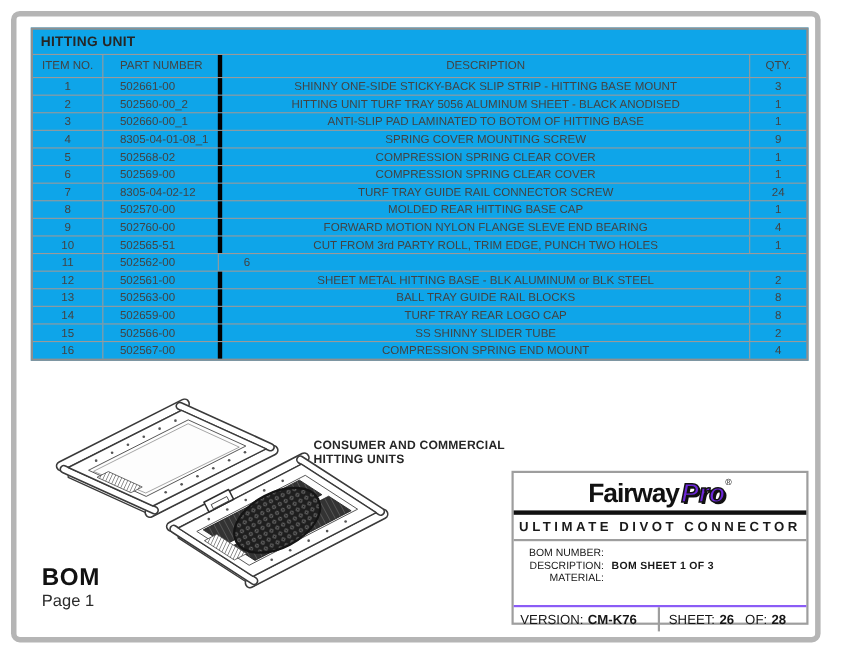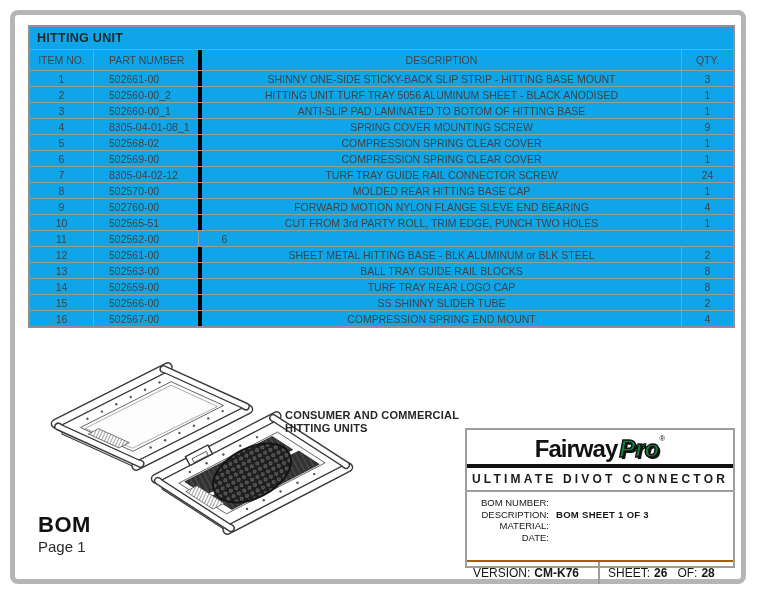--- a/index.html
+++ b/index.html
@@ -18,39 +18,39 @@
         justify-content:center;white-space:nowrap;overflow:hidden;color:#434343;}
   .col-item{flex:0 0 63px;}
   .col-part{flex:0 0 105px;border-left:1px solid #9a9a9a;justify-content:flex-start;padding-left:15px;}
   .col-desc{flex:1;border-left:4px solid #000000;}
   .col-qty{flex:0 0 52px;border-left:1px solid #9a9a9a;}
   .hdr .cell{height:20px;}
   .data-row .cell{height:15px;}
 
   
   .iso-drawing{position:absolute;left:48px;top:362px;width:322px;height:212px;}
-  .caption{position:absolute;left:285px;top:409px;font-size:11px;font-weight:bold;
+  .caption{position:absolute;left:285px;top:399px;font-size:11px;font-weight:bold;
            color:#262626;line-height:13px;letter-spacing:.2px;}
   .bom-label{position:absolute;left:38px;top:512px;}
   .bom-label .big{font-size:22px;font-weight:bold;color:#111;line-height:25px;letter-spacing:.5px;}
   .bom-label .pg{font-size:15px;color:#2b2b2b;line-height:19px;}
 
   
   .title-block{position:absolute;left:465px;top:428px;width:270px;height:140px;
                border:2px solid #9e9e9e;box-sizing:border-box;background:#fff;color:#161616;}
   .tb-logo{height:30px;display:flex;align-items:flex-end;justify-content:center;padding-top:2px;}
   .logo-fairway{font-size:24px;font-weight:bold;color:#111;
                 letter-spacing:-1px;line-height:26px;}
-  .logo-pro{font-size:24px;font-weight:bold;font-style:italic;color:#15803d;line-height:26px;
+  .logo-pro{font-size:24px;font-weight:bold;font-style:italic;color:#6d28d9;line-height:26px;
             -webkit-text-stroke:1.4px #111;text-shadow:2px 2px 0 #111;margin-left:2px;}
   .logo-reg{font-size:8px;color:#111;align-self:flex-start;margin-top:2px;font-style:normal;}
   .tb-bar{height:4px;background:#111;margin-top:2px;}
   .tb-subtitle{height:24px;line-height:22px;text-align:center;font-size:12px;font-weight:bold;
                letter-spacing:3.2px;color:#1a1a1a;border-bottom:2px solid #9e9e9e;box-sizing:border-box;}
-  .tb-fields{height:70px;border-bottom:2px solid #a16207;box-sizing:border-box;padding-top:5px;}
+  .tb-fields{height:60px;border-bottom:2px solid #8b5cf6;box-sizing:border-box;padding-top:5px;}
   .tb-field{display:flex;font-size:9.5px;line-height:11.5px;}
   .tb-field .lbl{flex:0 0 82px;text-align:right;}
   .tb-field .val{font-weight:bold;margin-left:7px;letter-spacing:.3px;}
   .tb-bottom{display:flex;height:22px;font-size:12px;align-items:stretch;}
   .tb-version{flex:0 0 133px;border-right:2px solid #9e9e9e;display:flex;align-items:center;
               padding-left:6px;box-sizing:border-box;gap:4px;}
   .tb-sheet{flex:1;display:flex;align-items:center;padding-left:8px;gap:4px;}
   .bold{font-weight:bold;}
 </style>
 </head>
@@ -296,24 +296,20 @@
         <span class="val"></span>
       </div>
       <div class="tb-field">
         <span class="lbl">DESCRIPTION:</span>
         <span class="val">BOM SHEET 1 OF 3</span>
       </div>
       <div class="tb-field">
         <span class="lbl">MATERIAL:</span>
         <span class="val"></span>
       </div>
-      <div class="tb-field">
-        <span class="lbl">DATE:</span>
-        <span class="val"></span>
-      </div>
     </div>
 
     <div class="tb-bottom">
       <div class="tb-version">
         <span>VERSION:</span>
         <span class="bold">CM-K76</span>
       </div>
       <div class="tb-sheet">
         <span>SHEET:</span>
         <span class="bold">26</span>

